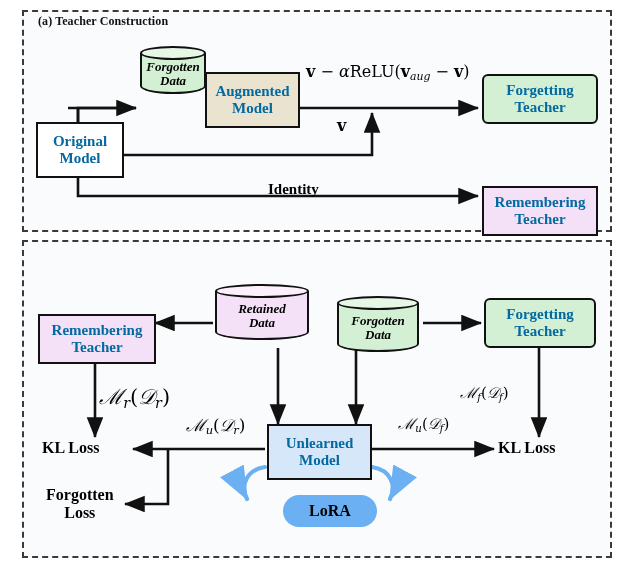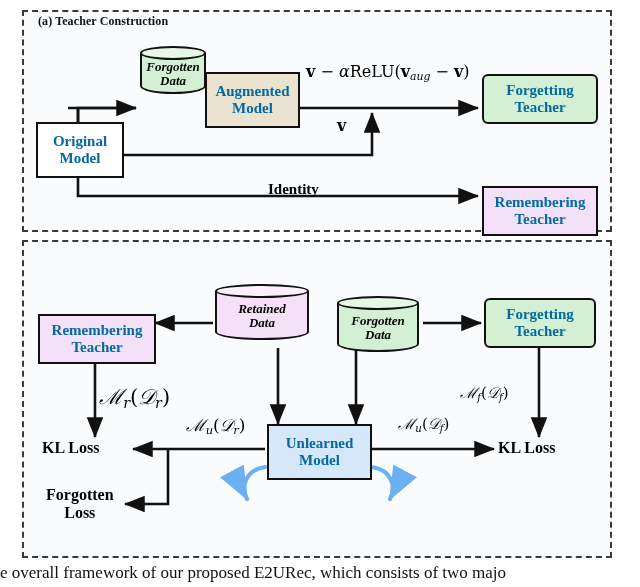--- a/index.html
+++ b/index.html
@@ -270,20 +270,23 @@
     </span>
   </div>
 
   <div class="nodebox blue-fill" id="b-unlearned" style="left:267px;top:424px;width:105px;height:56px;">
     <span>
       <span>Unlearned</span><br>
       <span>Model</span>
     </span>
   </div>
 
+  <div id="b-lora" style="position:absolute;left:283px;top:495px;width:94px;height:32px;background:#6ab0f3;border-radius:16px;display:flex;align-items:center;justify-content:center;font-weight:bold;font-size:16px;color:#000;z-index:9;">
+    <span>LoRA</span>
+  </div>
 
   <div class="txt" style="left:42px;top:439px;font-size:16px;">KL Loss</div>
   <div class="txt" style="left:498px;top:439px;font-size:16px;">KL Loss</div>
   <div class="txt" style="left:46px;top:486px;font-size:16px;text-align:center;line-height:1.15;">
     <span>Forgotten</span><br>
     <span>Loss</span>
   </div>
 
   <div class="mathtxt" style="left:99px;top:382px;font-size:21px;">
     <span class="cal">ℳ</span><span class="sub">r</span>(<span class="cal">𝒟</span><span class="sub">r</span>)
@@ -291,15 +294,14 @@
   <div class="mathtxt" style="left:186px;top:413px;font-size:17px;">
     <span class="cal">ℳ</span><span class="sub">u</span>(<span class="cal">𝒟</span><span class="sub">r</span>)
   </div>
   <div class="mathtxt" style="left:460px;top:382px;font-size:15px;">
     <span class="cal">ℳ</span><span class="sub">f</span>(<span class="cal">𝒟</span><span class="sub">f</span>)
   </div>
   <div class="mathtxt" style="left:398px;top:413px;font-size:15px;">
     <span class="cal">ℳ</span><span class="sub">u</span>(<span class="cal">𝒟</span><span class="sub">f</span>)
   </div>
 
-  <div class="caption">e overall framework of our proposed E2URec, which consists of two majo</div>
 
 </div>
 
 </body></html>

